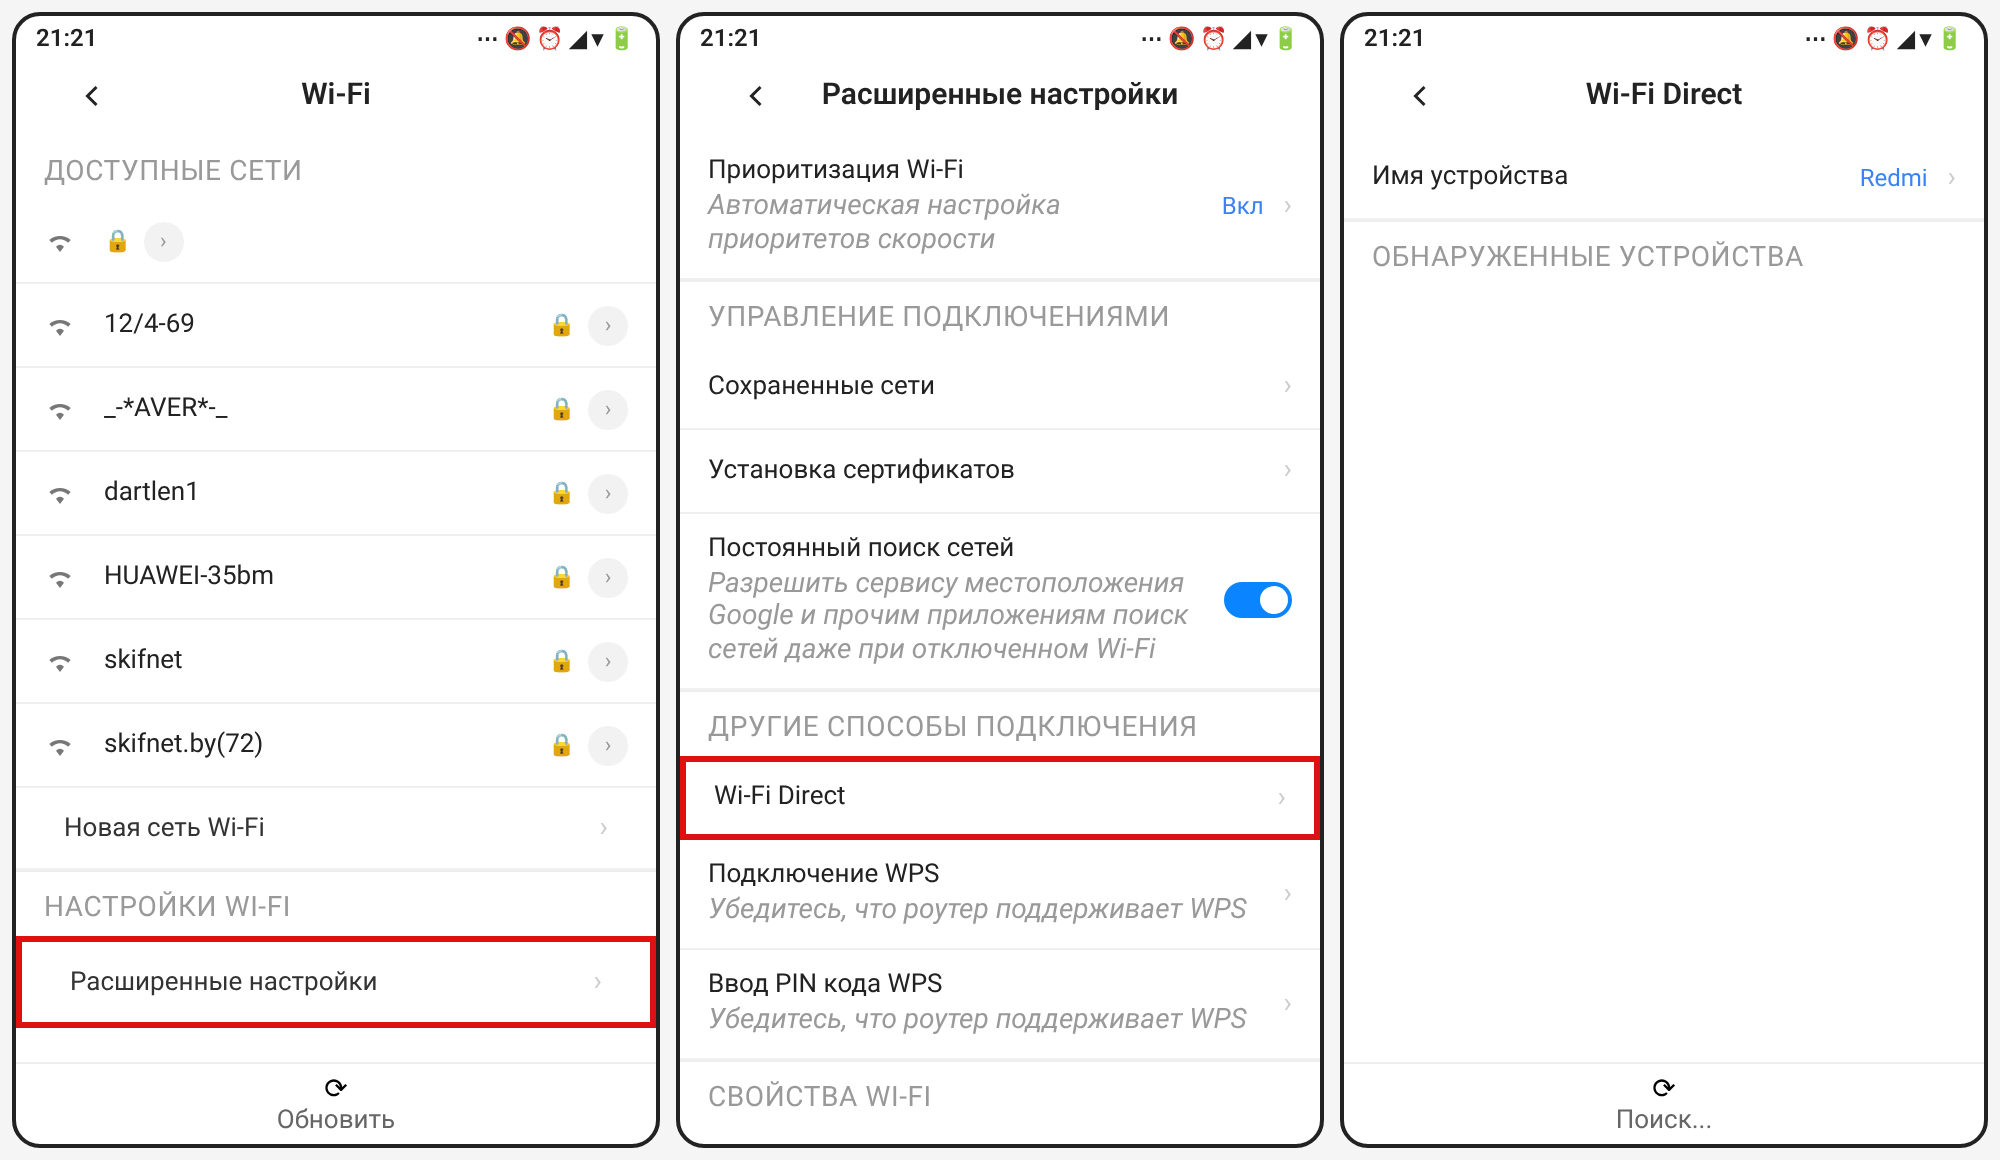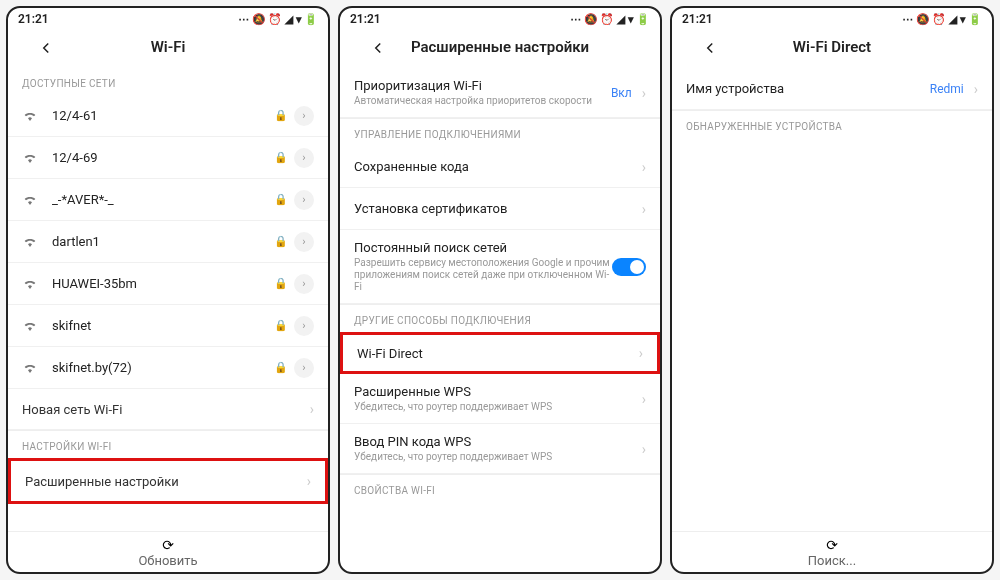--- a/index.html
+++ b/index.html
@@ -42,38 +42,38 @@
     }
     .back-arrow svg { width:18px; height:18px; }
     .header-title {
       position:absolute; left:0; right:0; text-align:center;
       font-size: 15px; font-weight: 600; color:#222;
       pointer-events:none;
     }
     .scroll { flex:1; overflow:hidden; }
     .section-title {
       padding: 10px 14px 6px;
-      font-size: 10px;
+      font-size: 14px;
       color: #999;
       text-transform: uppercase;
       letter-spacing: 0.3px;
       border-top: 1px solid #eee;
     }
     .section-title:first-child { border-top:none; }
     .row {
       display: flex;
       align-items: center;
       padding: 10px 14px;
       border-bottom: 1px solid #f0f0f0;
       min-height: 42px;
     }
     .row-tall { min-height: 48px; }
     .row .main { flex:1; min-width:0; }
     .row .title { font-size: 13px; color:#222; }
-    .row .sub { font-size: 10px; color:#999; line-height:1.2; margin-top:2px;}
+    .row .sub { font-size: 14px; color:#999; line-height:1.2; margin-top:2px;font-style:italic;}
     .row .right { display:flex; align-items:center; gap:6px; color:#bbb;}
     .chevron-right { font-size:14px; color:#ccc; }
     .chevron-btn {
       width:20px; height:20px; border-radius:50%; background:#f2f2f2;
       display:flex; align-items:center; justify-content:center; font-size:11px; color:#999;
     }
     .lock-icon { font-size:11px; color:#888; }
     .wifi-icon { width:18px; margin-right:12px; color:#777; }
     .wifi-icon svg{ width:16px;height:12px;}
     .toggle {
@@ -87,21 +87,21 @@
     .highlight-box { border: 3px solid #d11; }
     .value-text { font-size:12px; color:#3b82f6; margin-right:4px;}
     .bottom-bar {
       border-top:1px solid #eee;
       padding: 6px 0 4px;
       text-align:center;
     }
     .bottom-bar .icon { font-size:14px; line-height:1;}
     .bottom-bar .label { font-size:13px; color:#666; margin-top:1px;}
     .plain-row {
-      padding: 12px 14px;
+      padding: 12px 24px;
       font-size: 13px;
       color:#333;
       border-bottom:1px solid #f0f0f0;
       display:flex; align-items:center;
     }
     .plain-row .chev { margin-left:auto; color:#ccc;}
   </style>
 </head>
 <body>
 
@@ -118,23 +118,20 @@
     </div>
     <div class="header-title">Wi-Fi</div>
   </div>
   <div class="scroll">
     <div class="section-title">ДОСТУПНЫЕ СЕТИ</div>
 
     <div class="row">
       <span class="wifi-icon"><svg viewBox="0 0 24 18">
             <path d="M12 18l-3-4c1-1 2-1.5 3-1.5s2 .5 3 1.5l-3 4zM4 9c2-2 5-3 8-3s6 1 8 3l-2 2c-1.5-1.5-4-2.5-6-2.5s-4.5 1-6 2.5L4 9z" fill="#777"></path>
           </svg></span>
-      <div class="main">
-          <div class="title">12/4-61</div>
-        </div>
       <div class="right">
           <span class="lock-icon">🔒</span>
           <span class="chevron-btn">›</span>
         </div>
     </div>
     <div class="row">
       <span class="wifi-icon"><svg viewBox="0 0 24 18">
             <path d="M12 18l-3-4c1-1 2-1.5 3-1.5s2 .5 3 1.5l-3 4zM4 9c2-2 5-3 8-3s6 1 8 3l-2 2c-1.5-1.5-4-2.5-6-2.5s-4.5 1-6 2.5L4 9z" fill="#777"></path>
           </svg></span>
       <div class="main">
@@ -246,21 +243,21 @@
       <div class="right">
           <span class="value-text">Вкл</span>
           <span class="chevron-right">›</span>
         </div>
     </div>
 
     <div class="section-title">УПРАВЛЕНИЕ ПОДКЛЮЧЕНИЯМИ</div>
 
     <div class="row">
       <div class="main">
-          <div class="title">Сохраненные кода</div>
+          <div class="title">Сохраненные сети</div>
         </div>
       <div class="right">
           <span class="chevron-right">›</span>
         </div>
     </div>
     <div class="row">
       <div class="main">
           <div class="title">Установка сертификатов</div>
         </div>
       <div class="right">
@@ -282,21 +279,21 @@
     <div class="row highlight-box" style="border-bottom:3px solid #d11;">
       <div class="main">
           <div class="title">Wi-Fi Direct</div>
         </div>
       <div class="right">
           <span class="chevron-right">›</span>
         </div>
     </div>
     <div class="row row-tall">
       <div class="main">
-        <div class="title">Расширенные WPS</div>
+        <div class="title">Подключение WPS</div>
         <div class="sub">Убедитесь, что роутер поддерживает WPS</div>
       </div>
       <div class="right">
           <span class="chevron-right">›</span>
         </div>
     </div>
     <div class="row row-tall">
       <div class="main">
         <div class="title">Ввод PIN кода WPS</div>
         <div class="sub">Убедитесь, что роутер поддерживает WPS</div>

